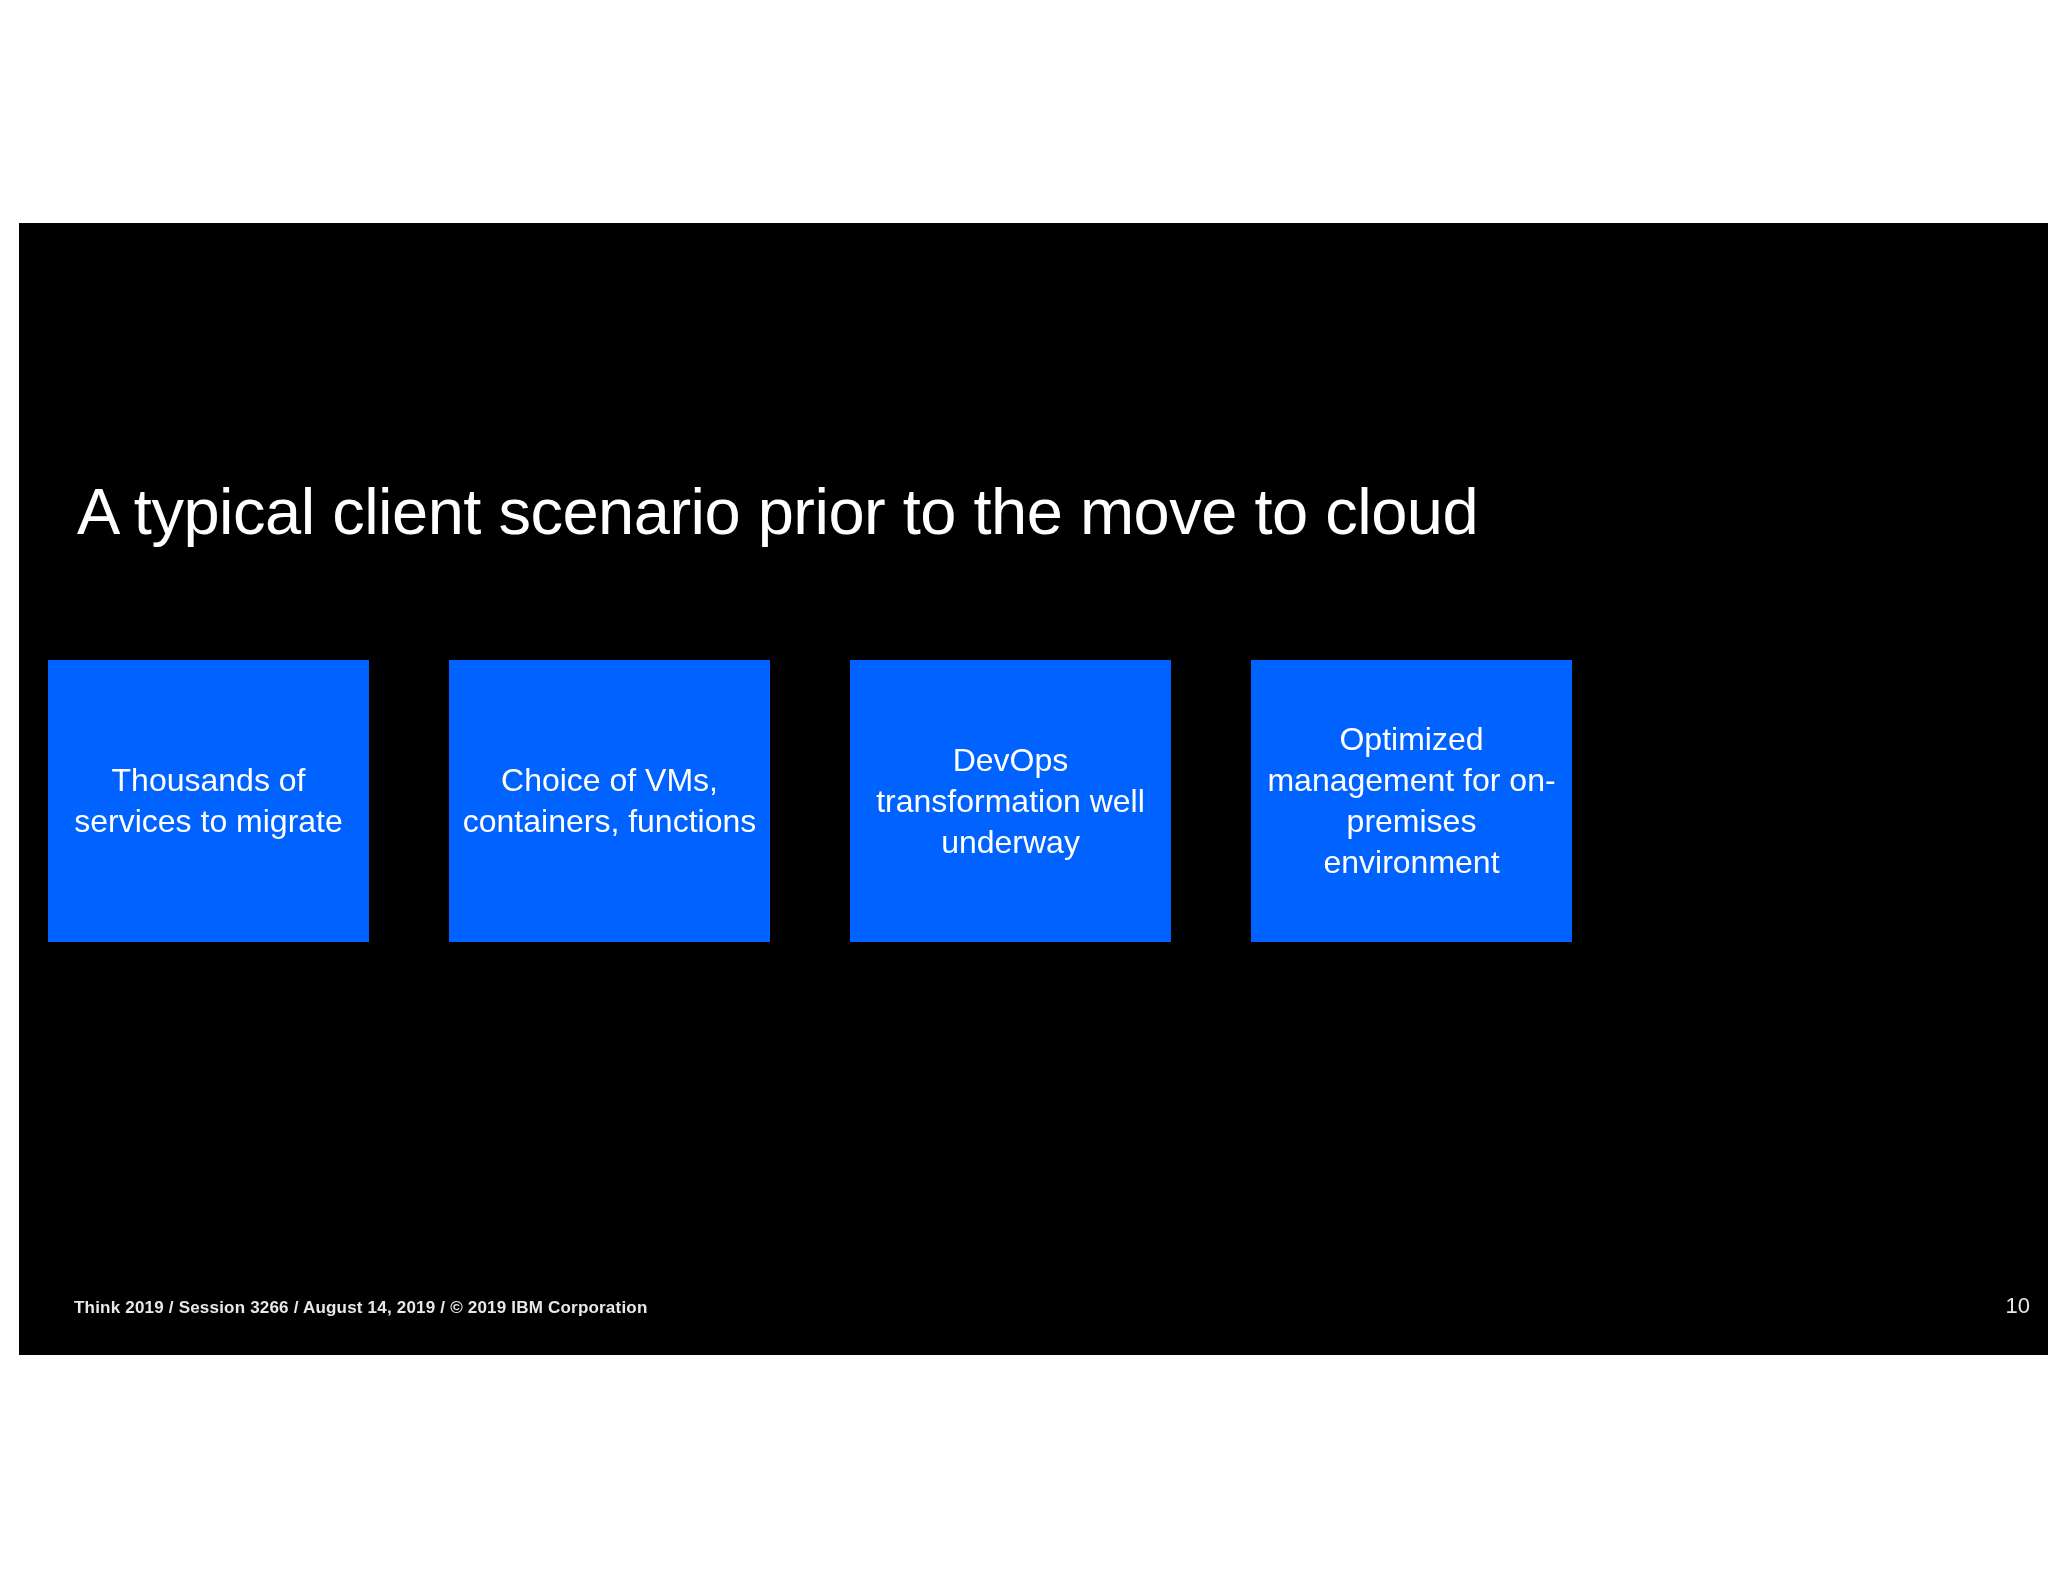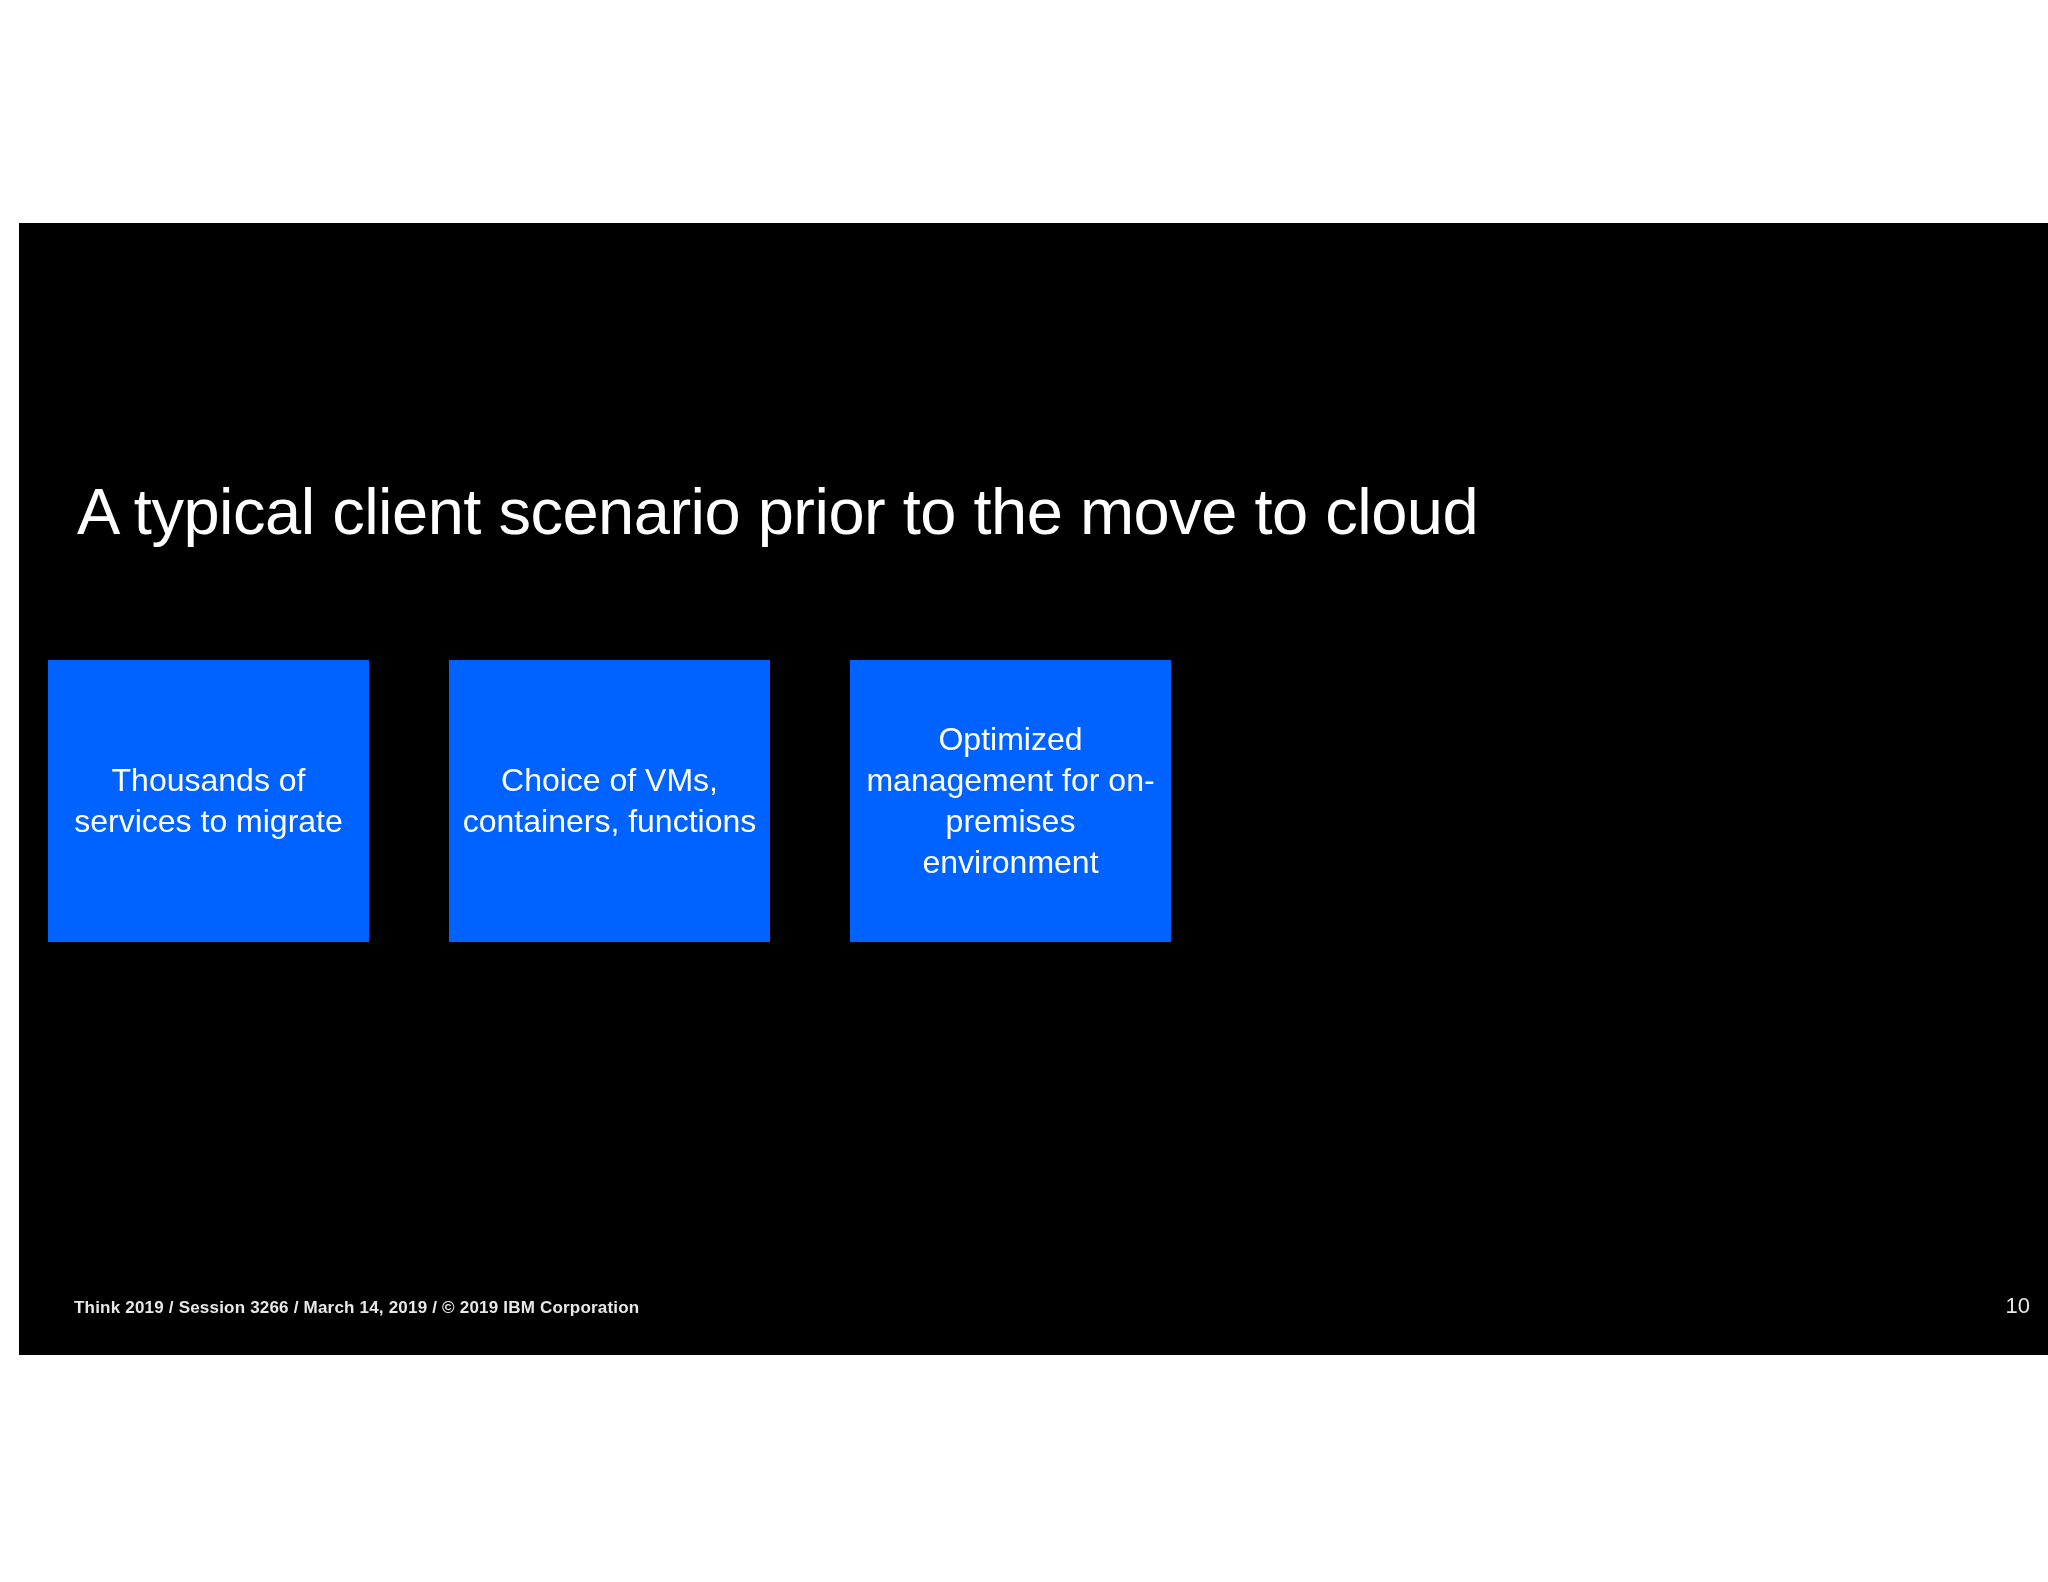--- a/index.html
+++ b/index.html
@@ -108,24 +108,27 @@
 
     <div class="box">
       <div class="box-label">Thousands of services to migrate</div>
     </div>
 
     <div class="box">
       <div class="box-label">Choice of VMs, containers, functions</div>
     </div>
 
 
+    <div class="box">
+      <div class="box-label">DevOps transformation well underway</div>
+    </div>
 
     <div class="box">
       <div class="box-label">Optimized management for on-premises environment</div>
     </div>
 
   </div>
 
-  <div class="footer-text">Think 2019 / Session 3266 / March 14, 2019 / © 2019 IBM Corporation</div>
+  <div class="footer-text">Think 2019 / Session 3266 / August 14, 2019 / © 2019 IBM Corporation</div>
 
   <div class="page-number">10</div>
 
 </div>
 
 </body></html>

